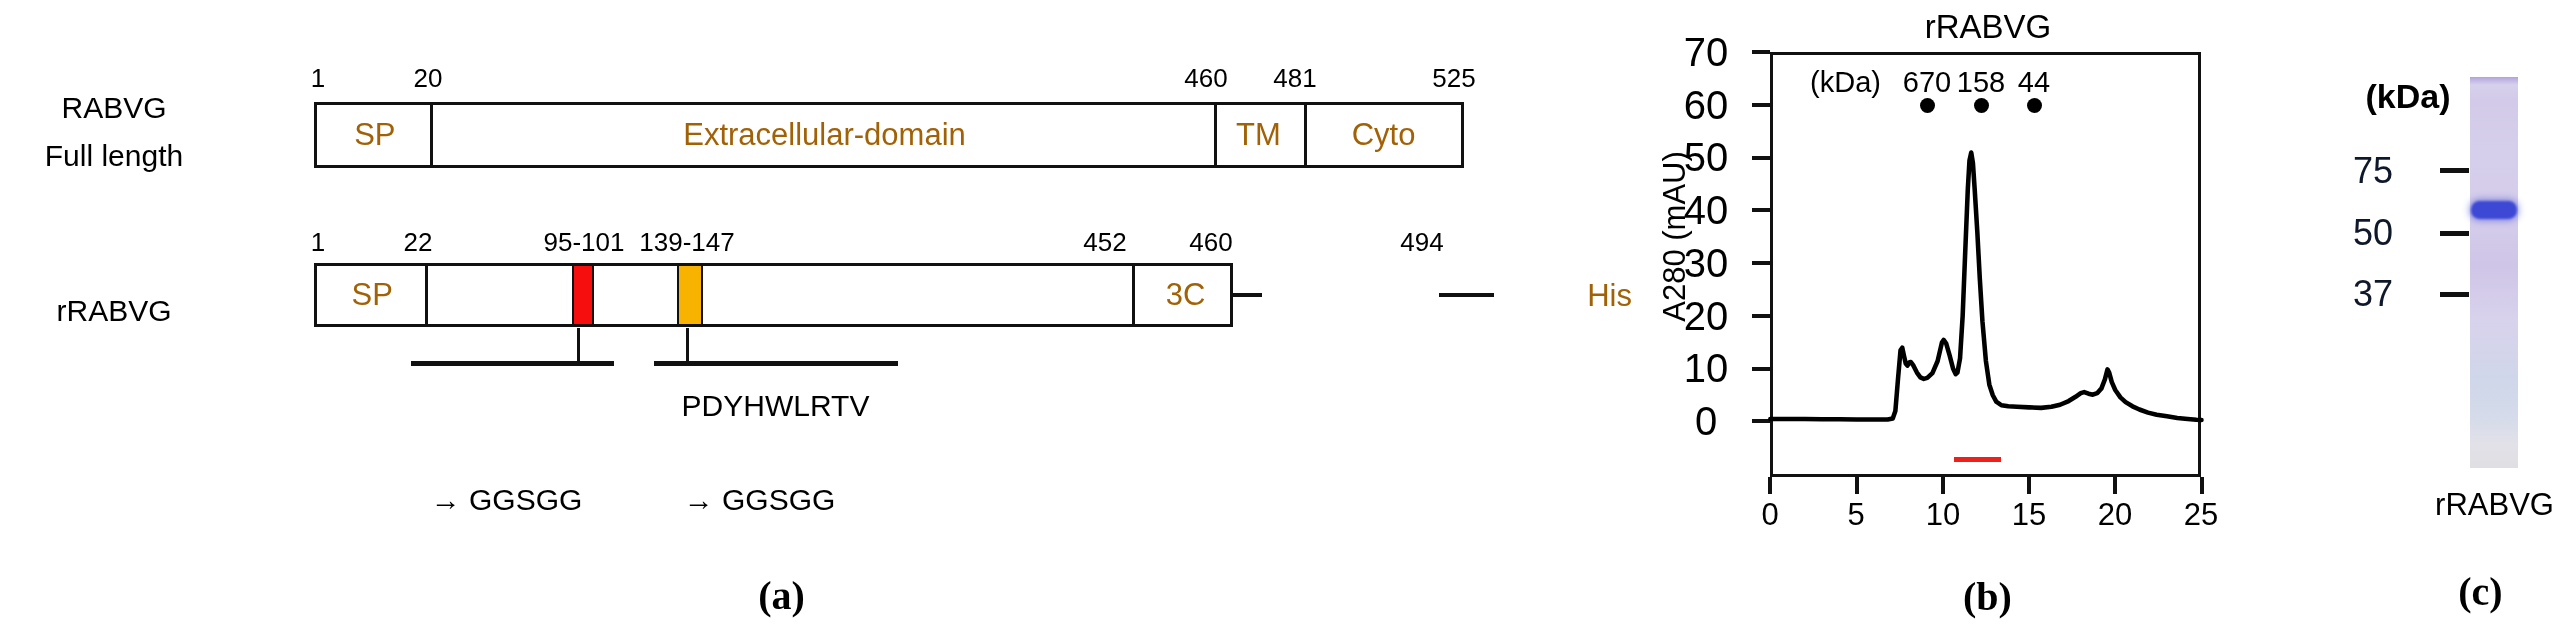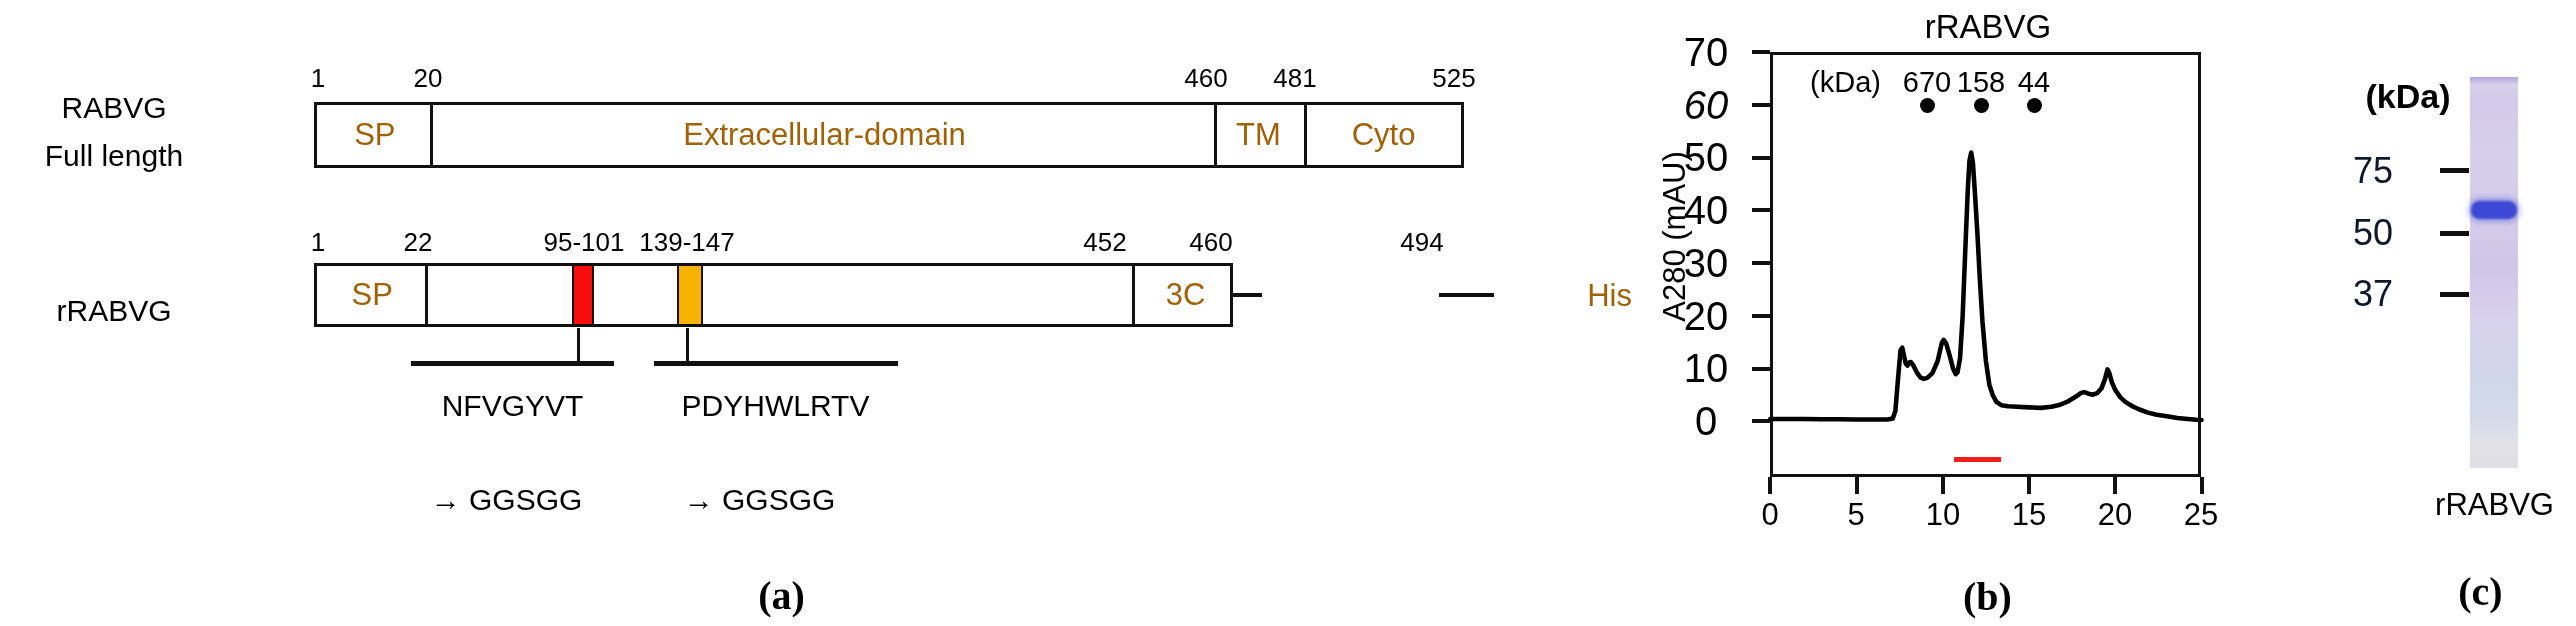--- a/index.html
+++ b/index.html
@@ -70,41 +70,40 @@
     <div class="seglabel" style="left:-16.3px;top:12.4px;width:143px;">SP</div>
     <div class="seglabel" style="left:797px;top:12.4px;width:143px;">3C</div>
   </div>
 
   <div class="connector" style="left:1233px;top:293px;width:29px;"></div>
   <div class="connector" style="left:1439px;top:293px;width:55px;"></div>
   <div class="abs seglabel" style="left:1502px;top:279px;width:130px;text-align:right;">His</div>
 
   <div class="vline" style="left:577px;top:328px;height:35px;"></div>
   <div class="overline" style="left:411px;top:361px;width:203px;"></div>
-  <div class="abs seq" style="left:382px;top:389px;width:261px;">NFVGYVT</div>
   <div class="abs seq" style="left:376px;top:483px;width:261px;">→ GGSGG</div>
 
   <div class="vline" style="left:686px;top:328px;height:35px;"></div>
   <div class="overline" style="left:654px;top:361px;width:244px;"></div>
   <div class="abs seq" style="left:645px;top:389px;width:261px;">PDYHWLRTV</div>
   <div class="abs seq" style="left:629px;top:483px;width:261px;">→ GGSGG</div>
 
   <div class="abs caption" style="left:684px;top:573px;width:195px;">(a)</div>
 
   <div class="abs ctr" style="left:1825px;top:9px;width:326px;font-size:33px;line-height:36px;">rRABVG</div>
 
   <div class="abs ctr" style="left:1479px;top:217px;width:391px;height:39px;font-size:31px;line-height:39px;transform:rotate(-90deg);">A280 (mAU)</div>
 
   <div class="plotbox" style="left:1770px;top:52px;width:431px;height:425px;"></div>
 
   <div id="chart-layer">
       <div class="tickmark" style="left:1752px;top:50px;width:18px;height:3.9px;"></div>
       <div class="ytick-label" style="left:1667px;top:34px;width:78px;">70</div>
       <div class="tickmark" style="left:1752px;top:103px;width:18px;height:3.9px;"></div>
-      <div class="ytick-label" style="left:1667px;top:87px;width:78px;font-style:italic;">60</div>
+      <div class="ytick-label" style="left:1667px;top:87px;width:78px;">60</div>
       <div class="tickmark" style="left:1752px;top:156px;width:18px;height:3.9px;"></div>
       <div class="ytick-label" style="left:1667px;top:139px;width:78px;">50</div>
       <div class="tickmark" style="left:1752px;top:208px;width:18px;height:3.9px;"></div>
       <div class="ytick-label" style="left:1667px;top:192px;width:78px;">40</div>
       <div class="tickmark" style="left:1752px;top:261px;width:18px;height:3.9px;"></div>
       <div class="ytick-label" style="left:1667px;top:245px;width:78px;">30</div>
       <div class="tickmark" style="left:1752px;top:314px;width:18px;height:3.9px;"></div>
       <div class="ytick-label" style="left:1667px;top:298px;width:78px;">20</div>
       <div class="tickmark" style="left:1752px;top:367px;width:18px;height:3.9px;"></div>
       <div class="ytick-label" style="left:1667px;top:350px;width:78px;">10</div>

